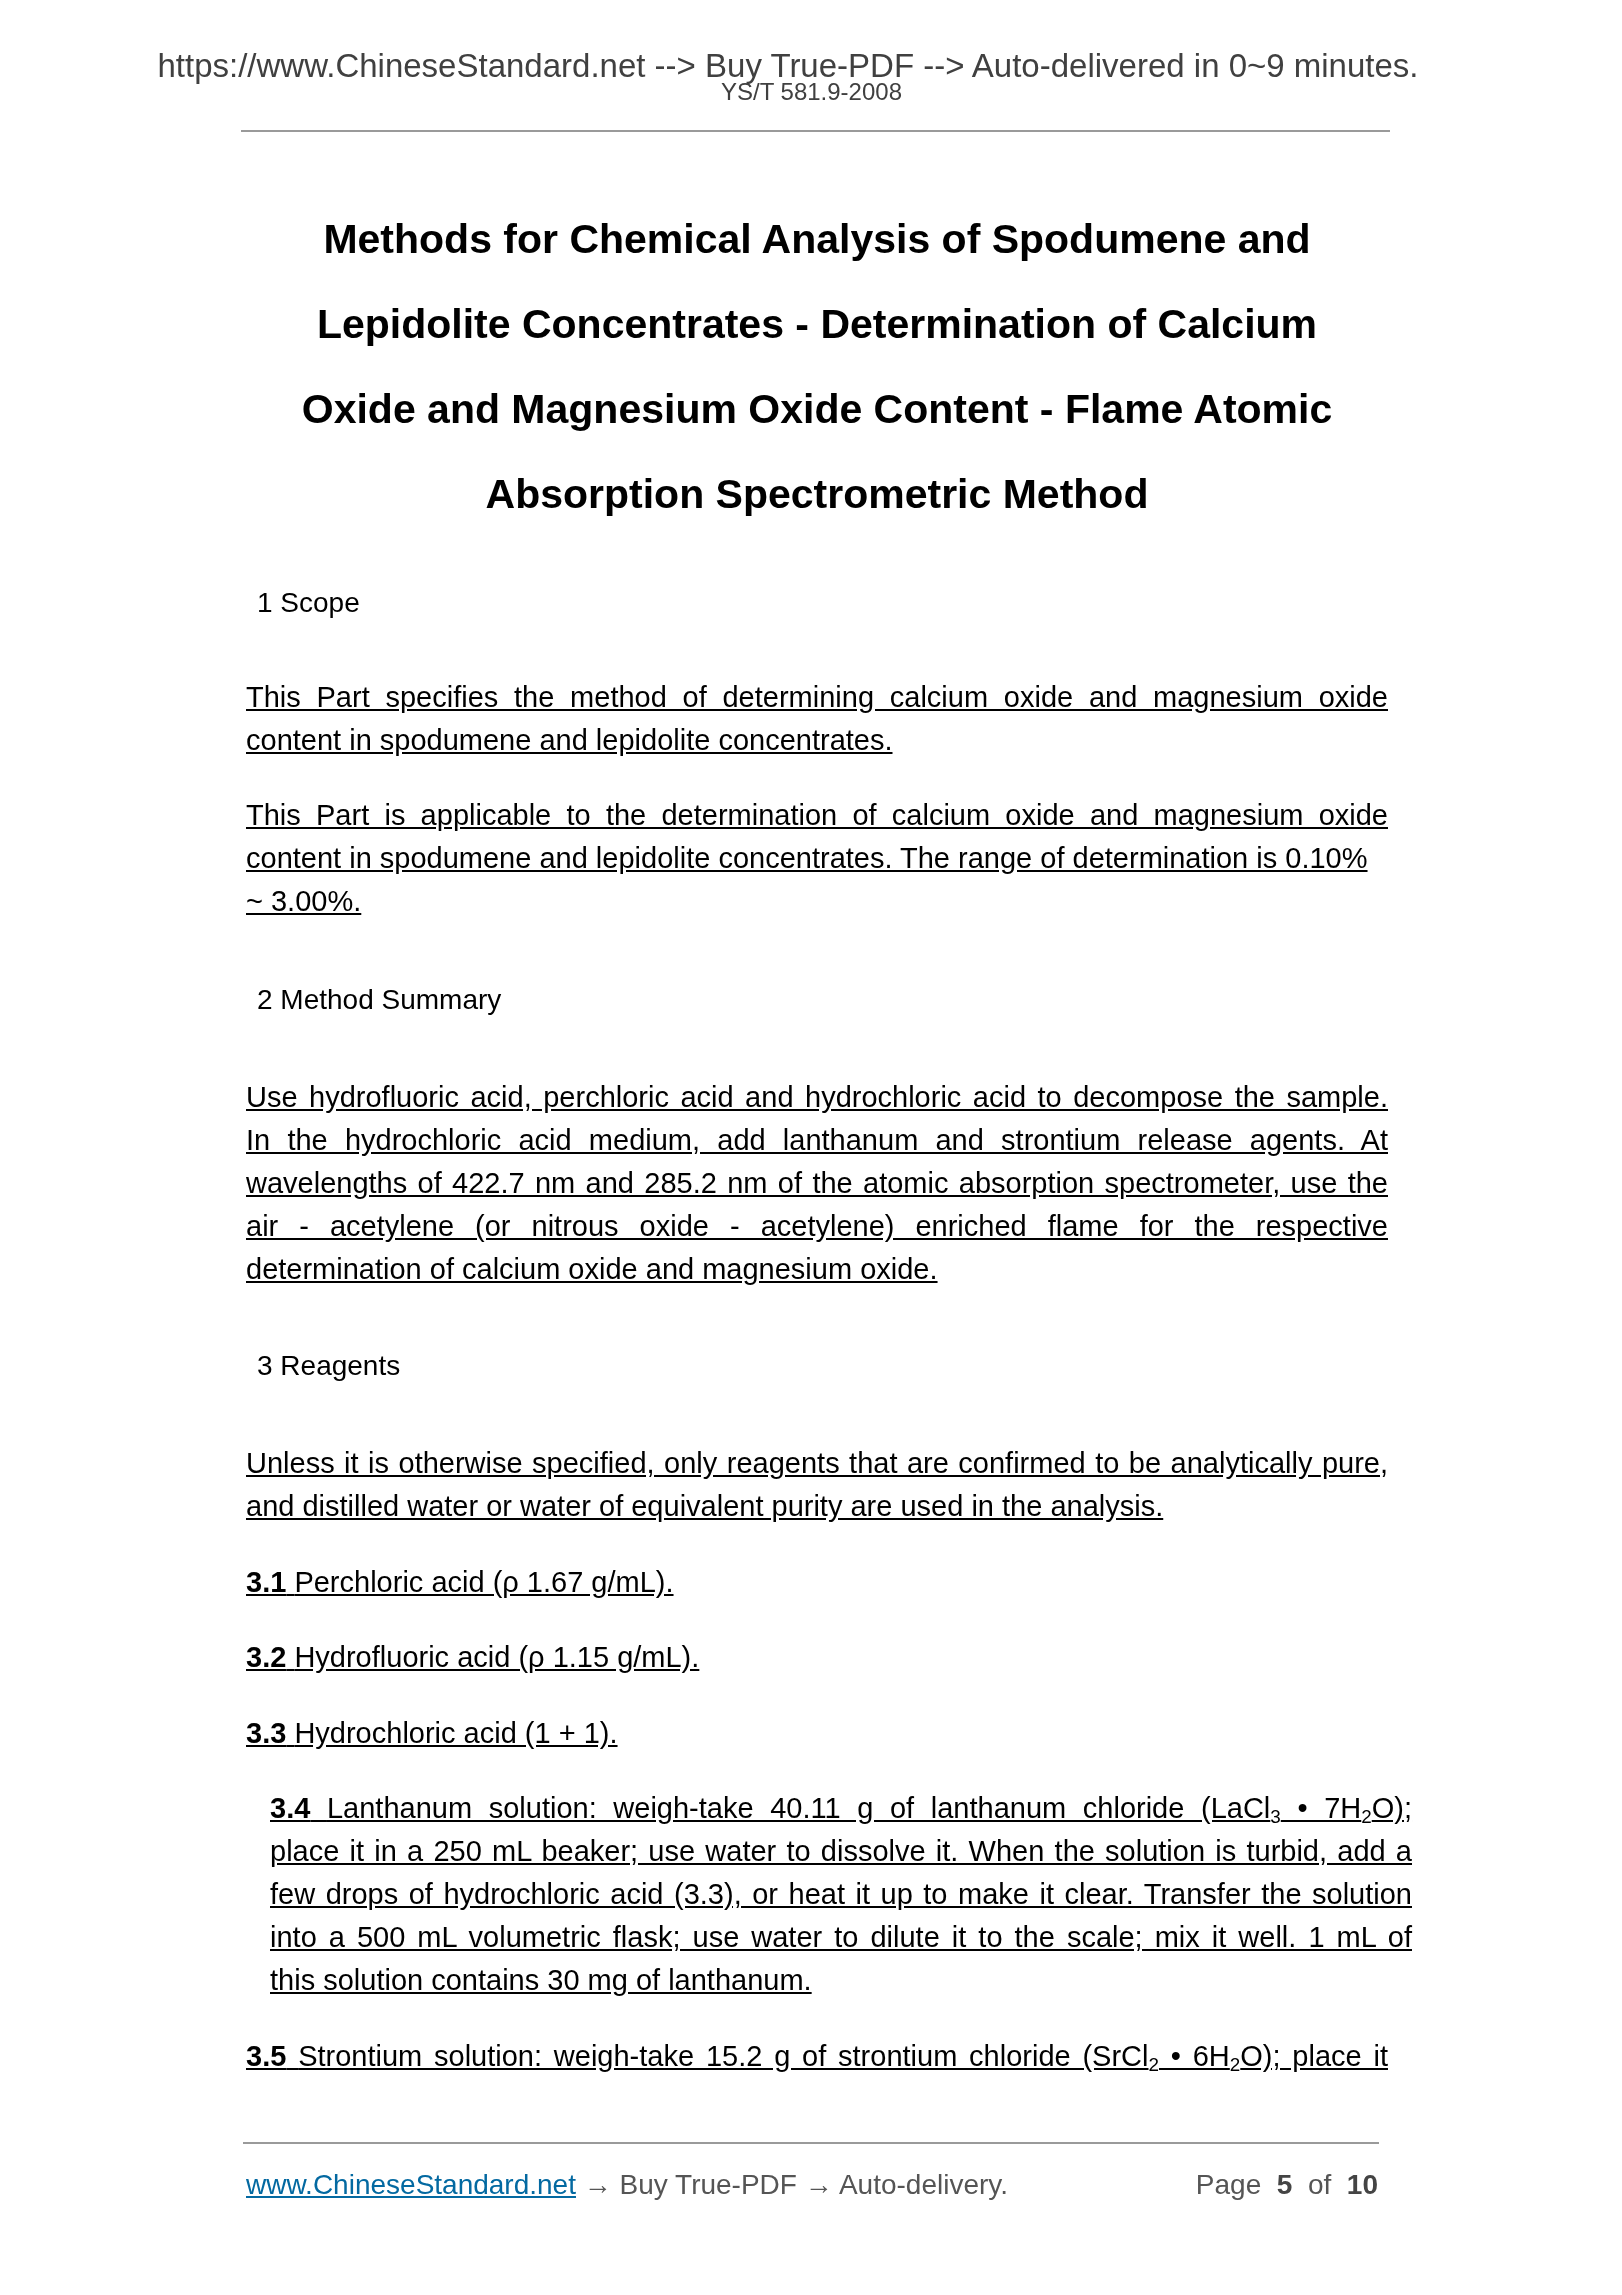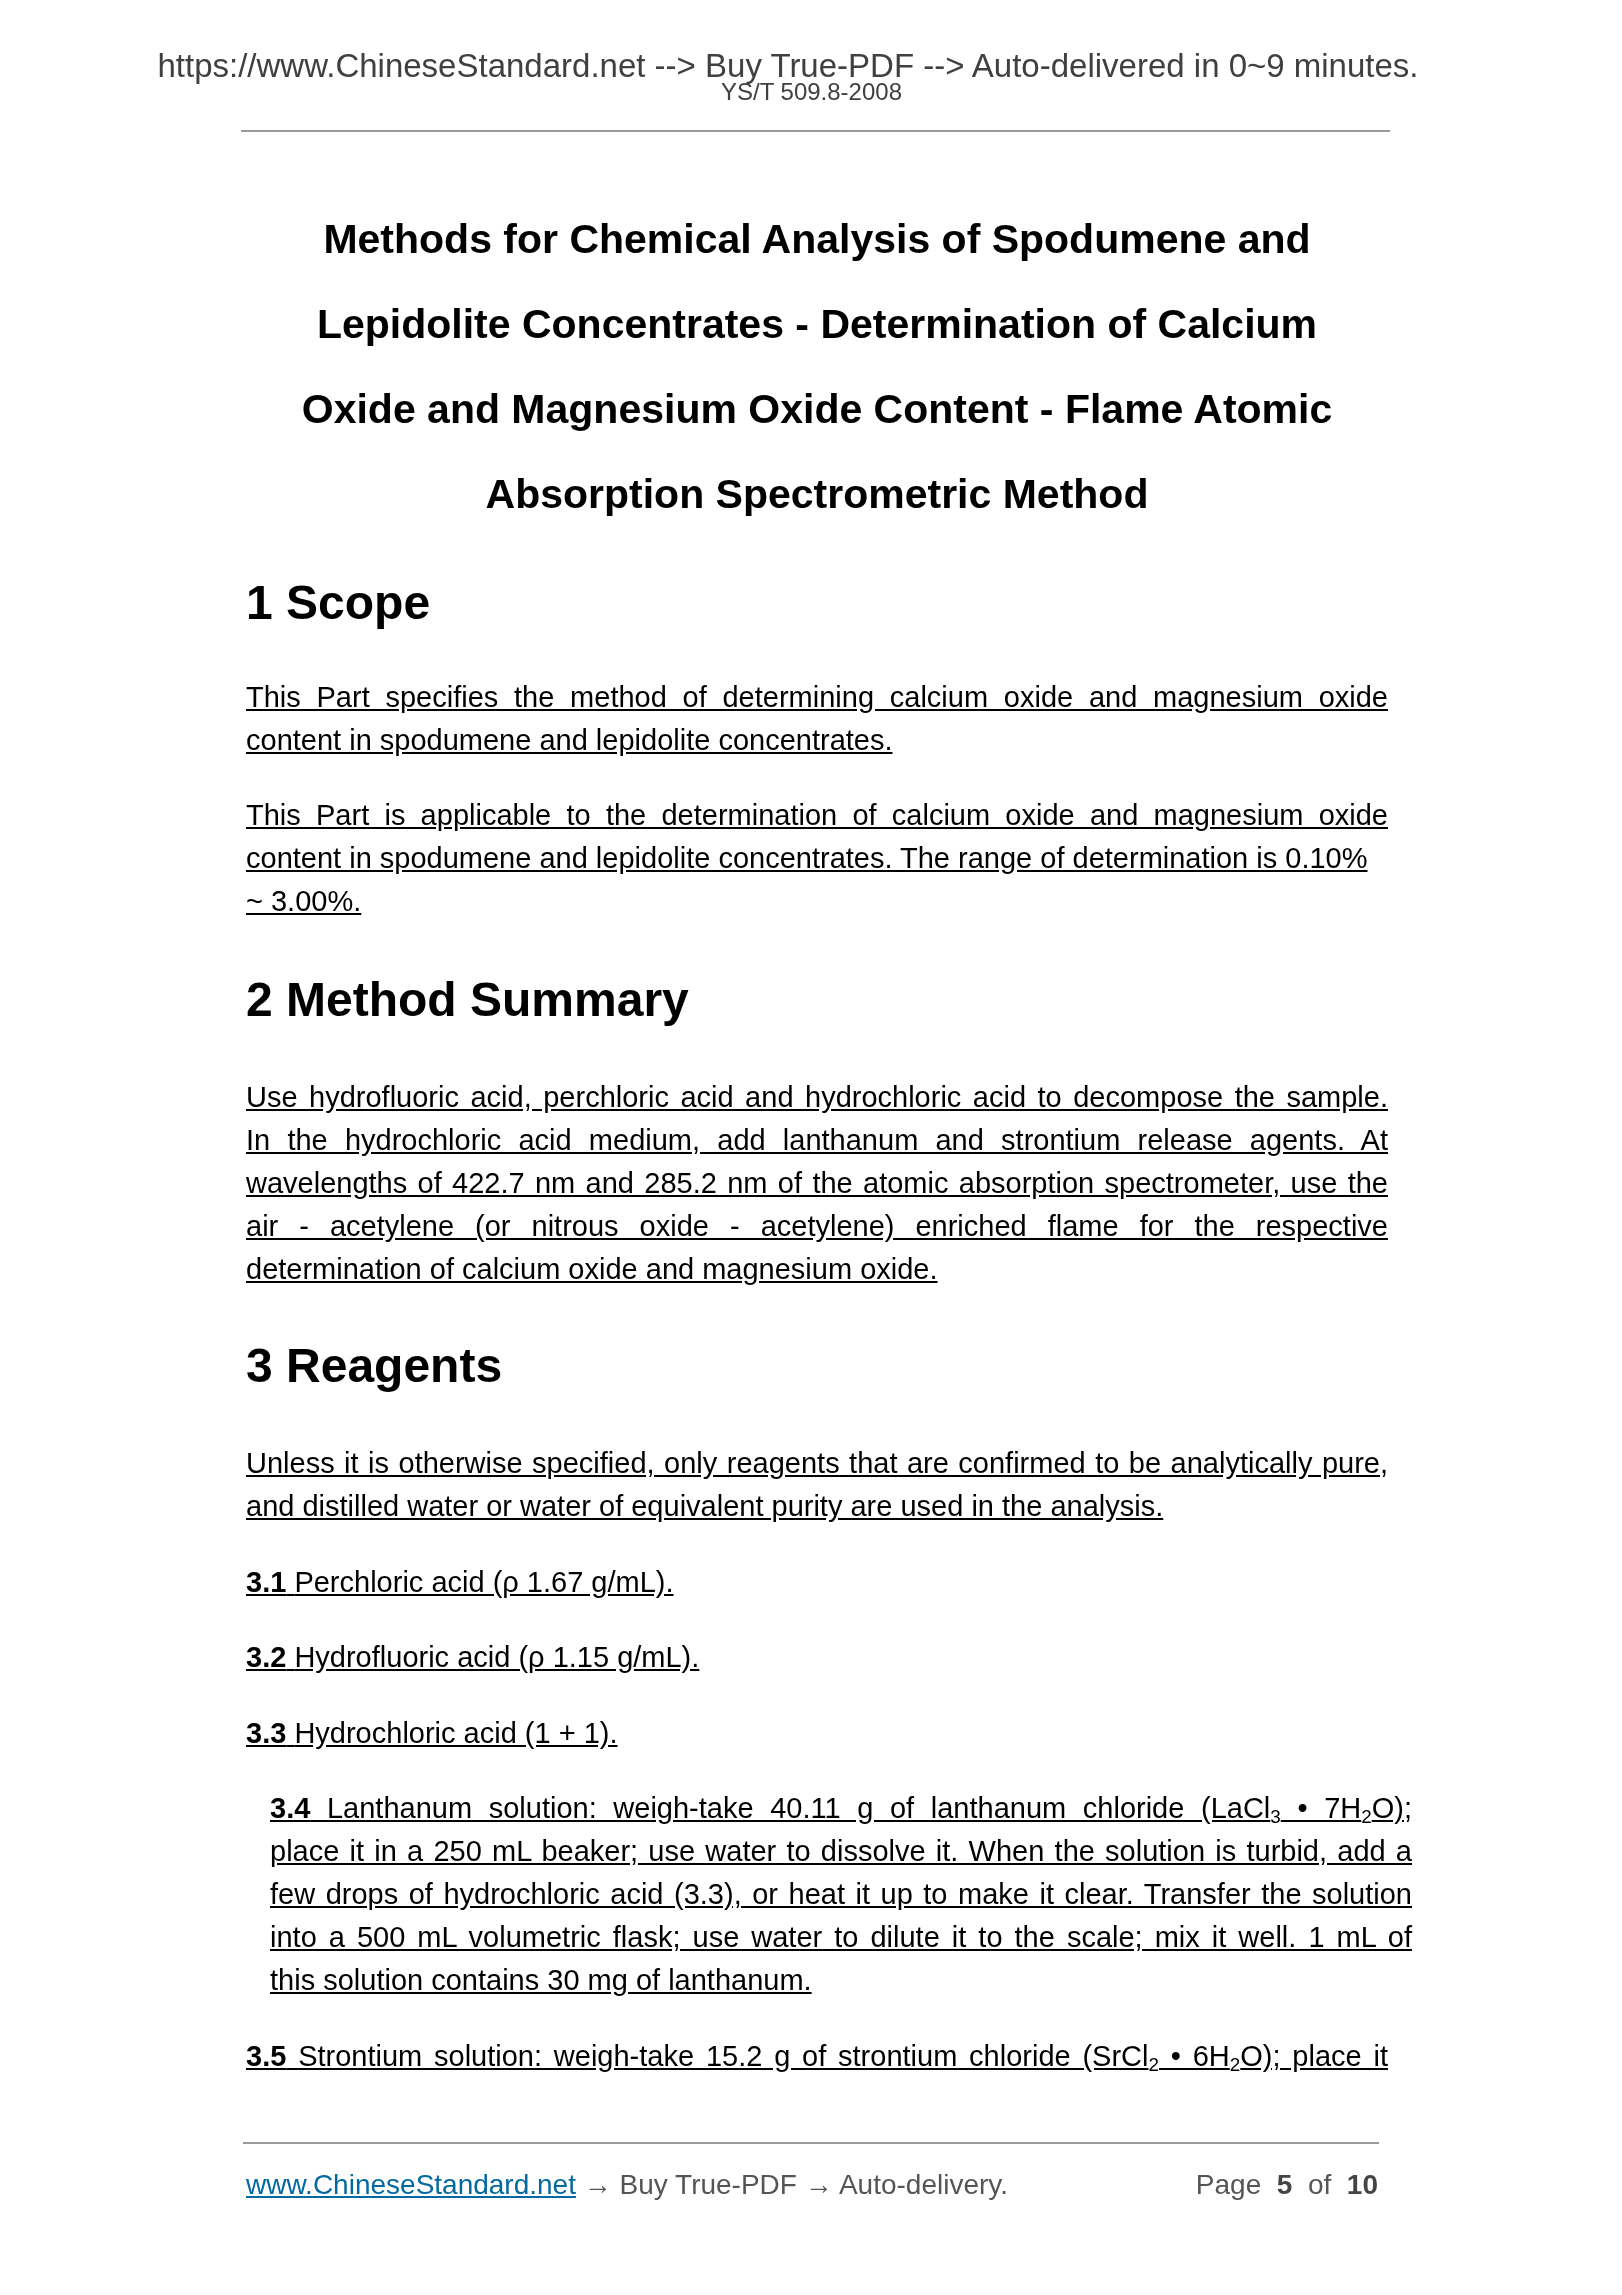--- a/index.html
+++ b/index.html
@@ -3,36 +3,36 @@
 <meta charset="utf-8">
 <style>
   html, body { margin: 0; padding: 0; background: #ffffff; }
   body { width: 1623px; height: 2295px; position: relative; overflow: hidden;
          font-family: "Liberation Sans", sans-serif; color: #000; }
   .abs { position: absolute; }
   .hdr-url { left: 0; width: 1576px; top: 47px; text-align: center; font-size: 33px; color: #404040; line-height: 38px; white-space: nowrap; }
   .hdr-code { left: 0; width: 1623px; top: 78px; text-align: center; font-size: 24px; color: #404040; line-height: 27px; }
   .rule { height: 1.7px; background: #9a9a9a; }
   .title { left: 246px; width: 1142px; top: 197px; text-align: center; font-weight: bold; font-size: 41px; line-height: 85px; }
-  .h1 { left: 246px; font-weight: bold; font-size: 48px; line-height: 47px; white-space: nowrap; }
+  .h1 { left: 257px; font-weight: normal; font-size: 28px; line-height: 47px; white-space: nowrap; }
   .para { left: 246px; width: 1142px; font-size: 29px; line-height: 43px; text-align: justify; text-decoration: underline; }
   .para .l { display: block; white-space: nowrap; text-align-last: justify; }
   .para .l.last { text-align-last: left; }
   .para b { font-weight: bold; }
   sub { font-size: 0.65em; vertical-align: -0.25em; line-height: 0; }
   .footer { left: 246px; width: 1142px; top: 2166px; font-size: 28px; color: #555; line-height: 37px; white-space: nowrap; }
   .footer a { color: #0369a1; text-decoration: underline; }
   .footer .pg { position: absolute; right: 10px; top: 0; }
   .footer .pg b { color: #444; }
 </style>
 </head>
 <body>
 
 <div class="abs hdr-url">https://www.ChineseStandard.net --&gt; Buy True-PDF --&gt; Auto-delivered in 0~9 minutes.</div>
-<div class="abs hdr-code">YS/T 509.8-2008</div>
+<div class="abs hdr-code">YS/T 581.9-2008</div>
 <div class="abs rule" style="left:241px; width:1149px; top:130px;"></div>
 
 <div class="abs title">
   <div>Methods for Chemical Analysis of Spodumene and</div>
   <div>Lepidolite Concentrates - Determination of Calcium</div>
   <div>Oxide and Magnesium Oxide Content - Flame Atomic</div>
   <div>Absorption Spectrometric Method</div>
 </div>
 
 <div class="abs h1" style="top:579px;">1 Scope</div>

